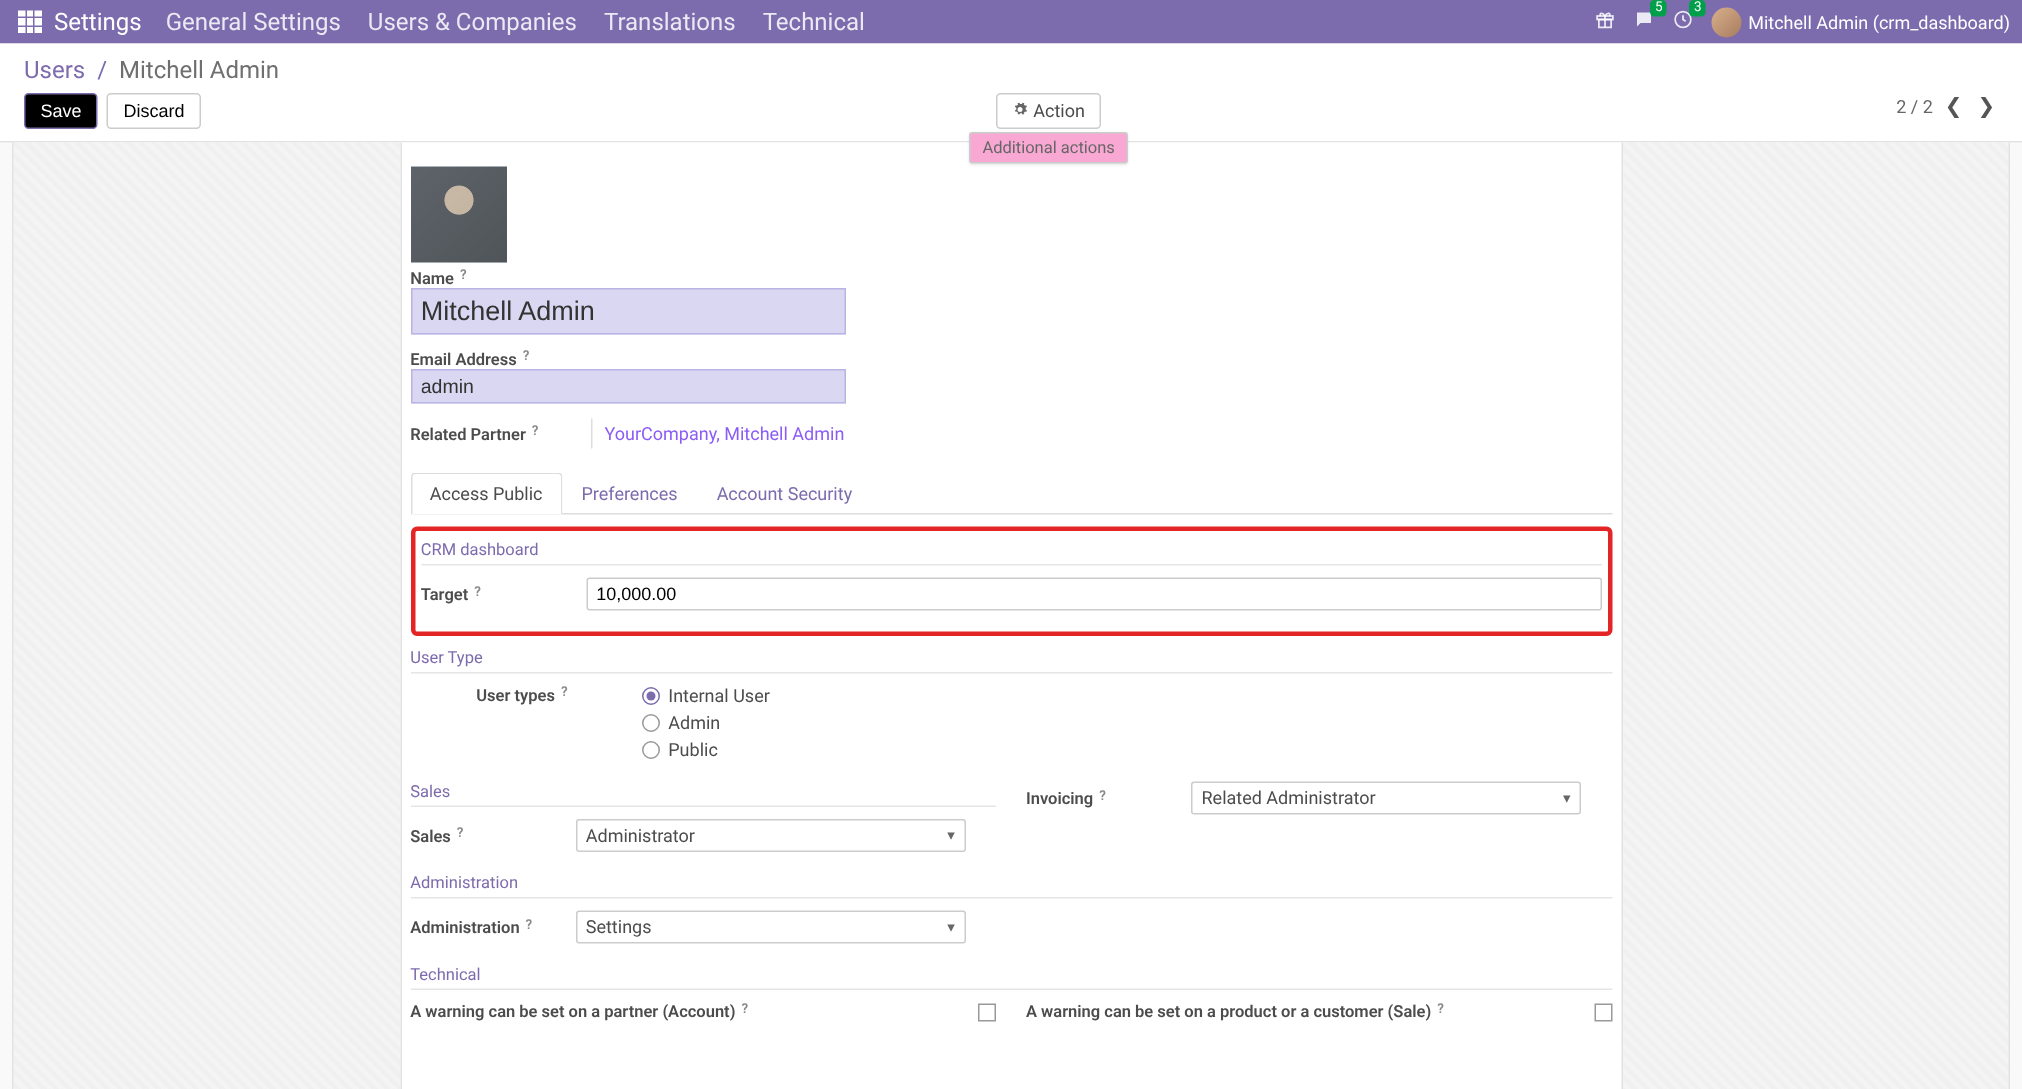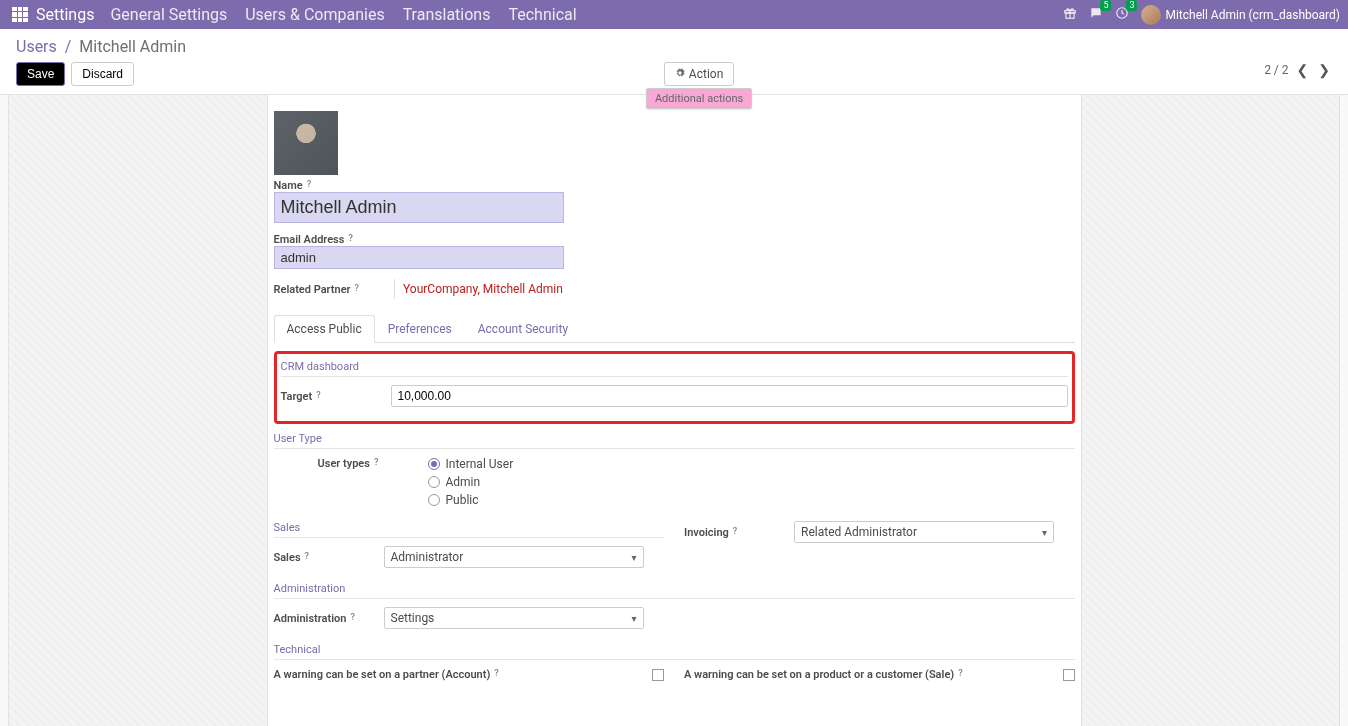--- a/index.html
+++ b/index.html
@@ -37,21 +37,21 @@
 
 .avatar-box { width: 64px; height: 64px; background: linear-gradient(135deg,#8a9fb0,#5d6f7d); margin-left: 6px; position: relative; overflow: hidden; }
 .avatar-box::after { content:""; position:absolute; inset:0; background: radial-gradient(circle at 50% 35%, #e8c9a8 18%, transparent 19%), linear-gradient(#4a4a4a,#4a4a4a); opacity:0.7; }
 
 .field-group { margin: 4px 6px 10px 6px; }
 .field-label { font-size: 11px; font-weight: 600; color: #4c4c4c; display: flex; align-items: flex-start; gap: 4px; }
 .help-q { color: #888; font-size: 9px; vertical-align: super; }
 .name-input { width: 290px; background: #d9d7f1; border: 1px solid #b9b4e3; padding: 4px 6px; font-size: 18px; color: #333; }
 .text-input { width: 290px; background: #d9d7f1; border: 1px solid #b9b4e3; padding: 3px 6px; font-size: 13px; color: #333; }
 .related-row { display: flex; align-items: center; gap: 35px; margin: 4px 6px 16px 6px; }
-.related-link { color: #b91c1c; font-size: 12px; cursor: pointer; }
+.related-link { color: #8b5cf6; font-size: 12px; cursor: pointer; }
 .vdiv { width: 1px; height: 20px; background: #ddd; }
 
 .tabs { display: flex; border-bottom: 1px solid #ddd; margin: 0 6px; }
 .tab { padding: 6px 12px; font-size: 12px; color: #7c6bad; cursor: pointer; border: 1px solid transparent; border-bottom: none; margin-bottom: -1px; }
 .tab.active { color: #4c4c4c; border-color: #ddd; border-bottom: 1px solid #fff; background: #fff; border-radius: 3px 3px 0 0; }
 
 .tab-content { padding: 8px 6px; }
 .highlight-box { border: 3px solid #e42525; border-radius: 4px; padding: 6px 4px 14px 4px; margin-bottom: 8px; }
 .section-title { font-size: 11px; color: #7c6bad; border-bottom: 1px solid #e5e5e5; padding-bottom: 3px; margin-bottom: 8px; }
 .form-row { display: flex; align-items: center; }

